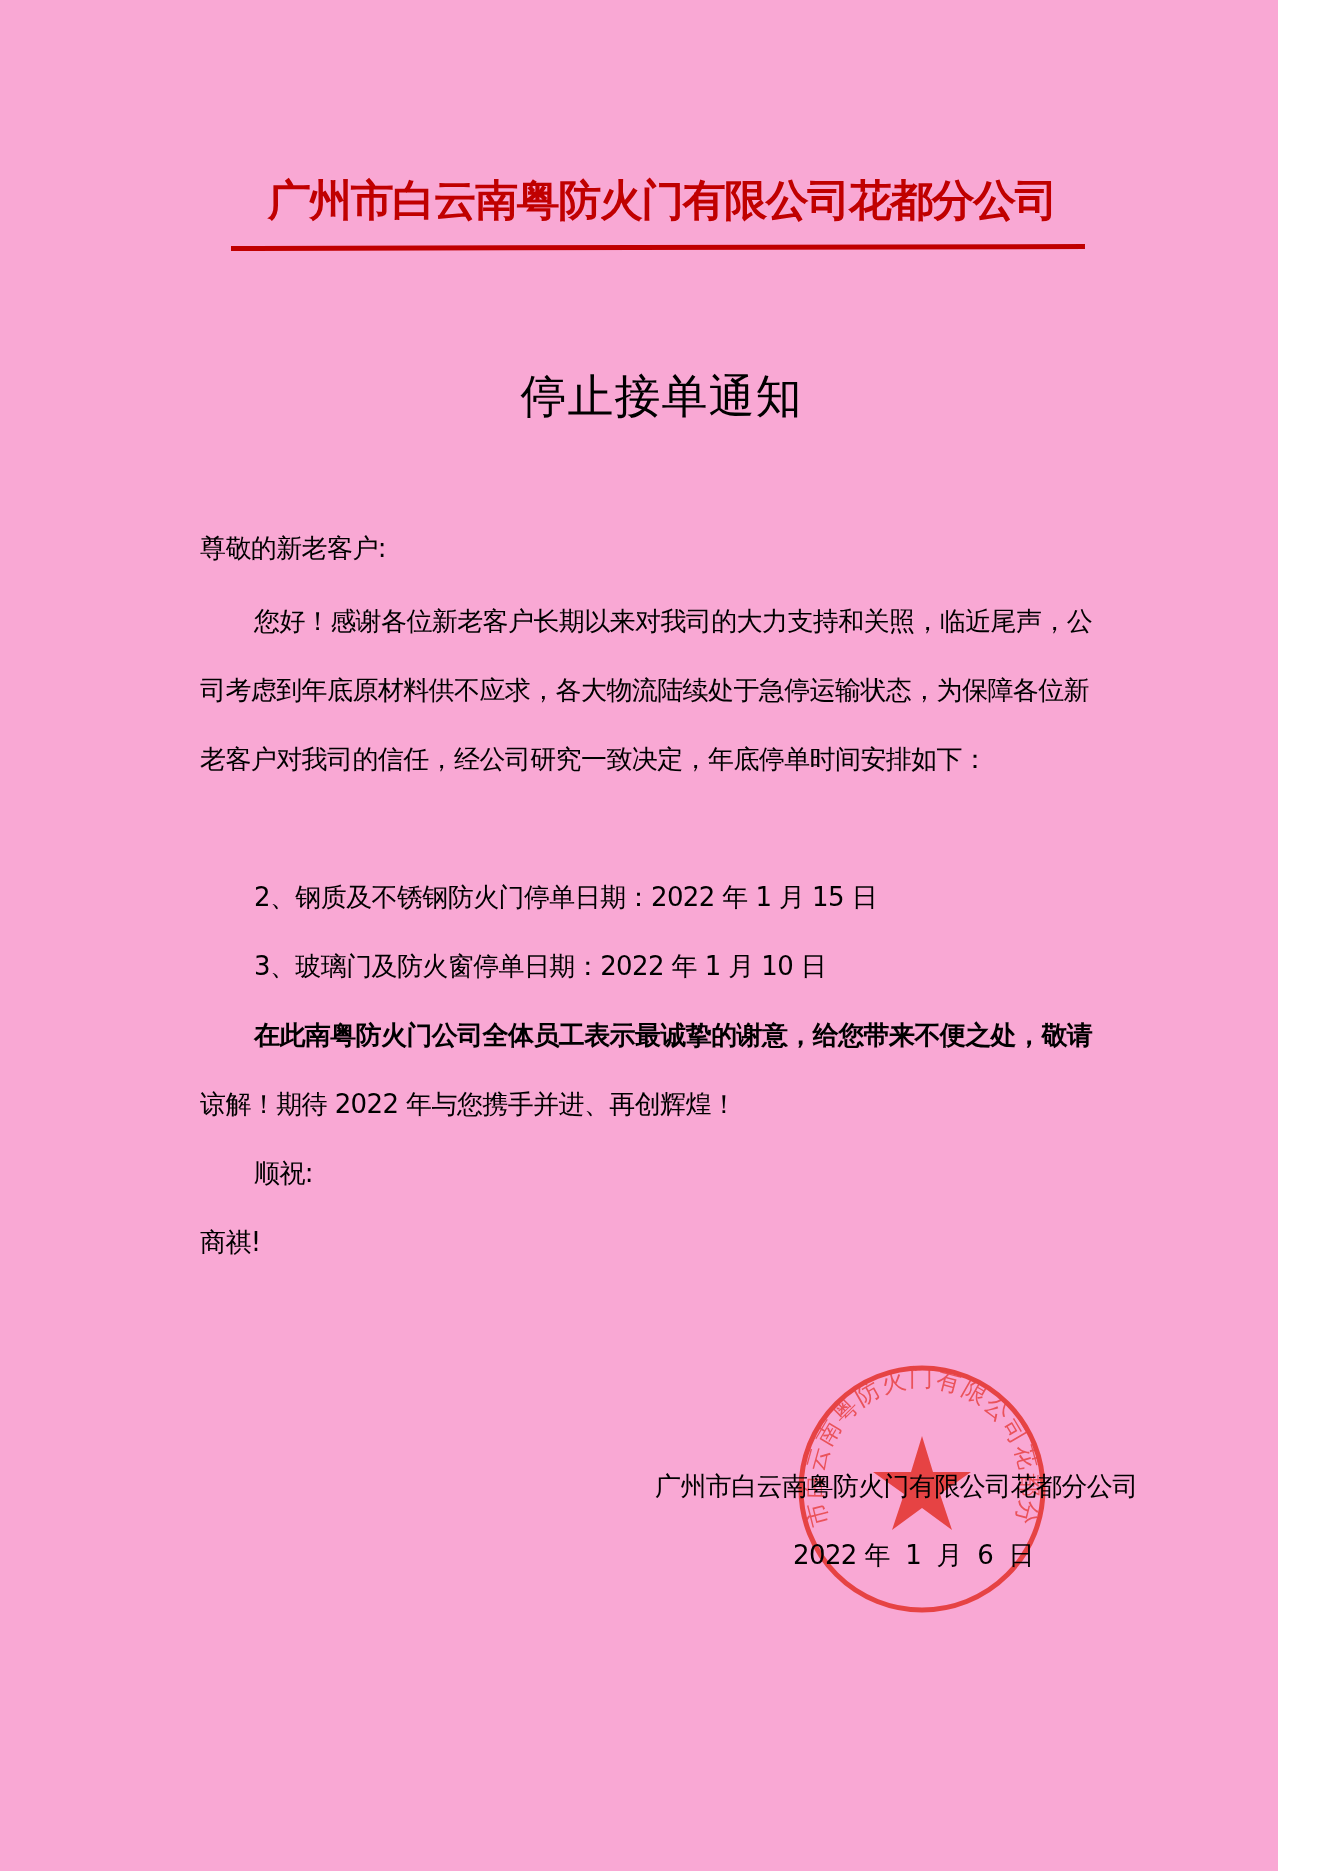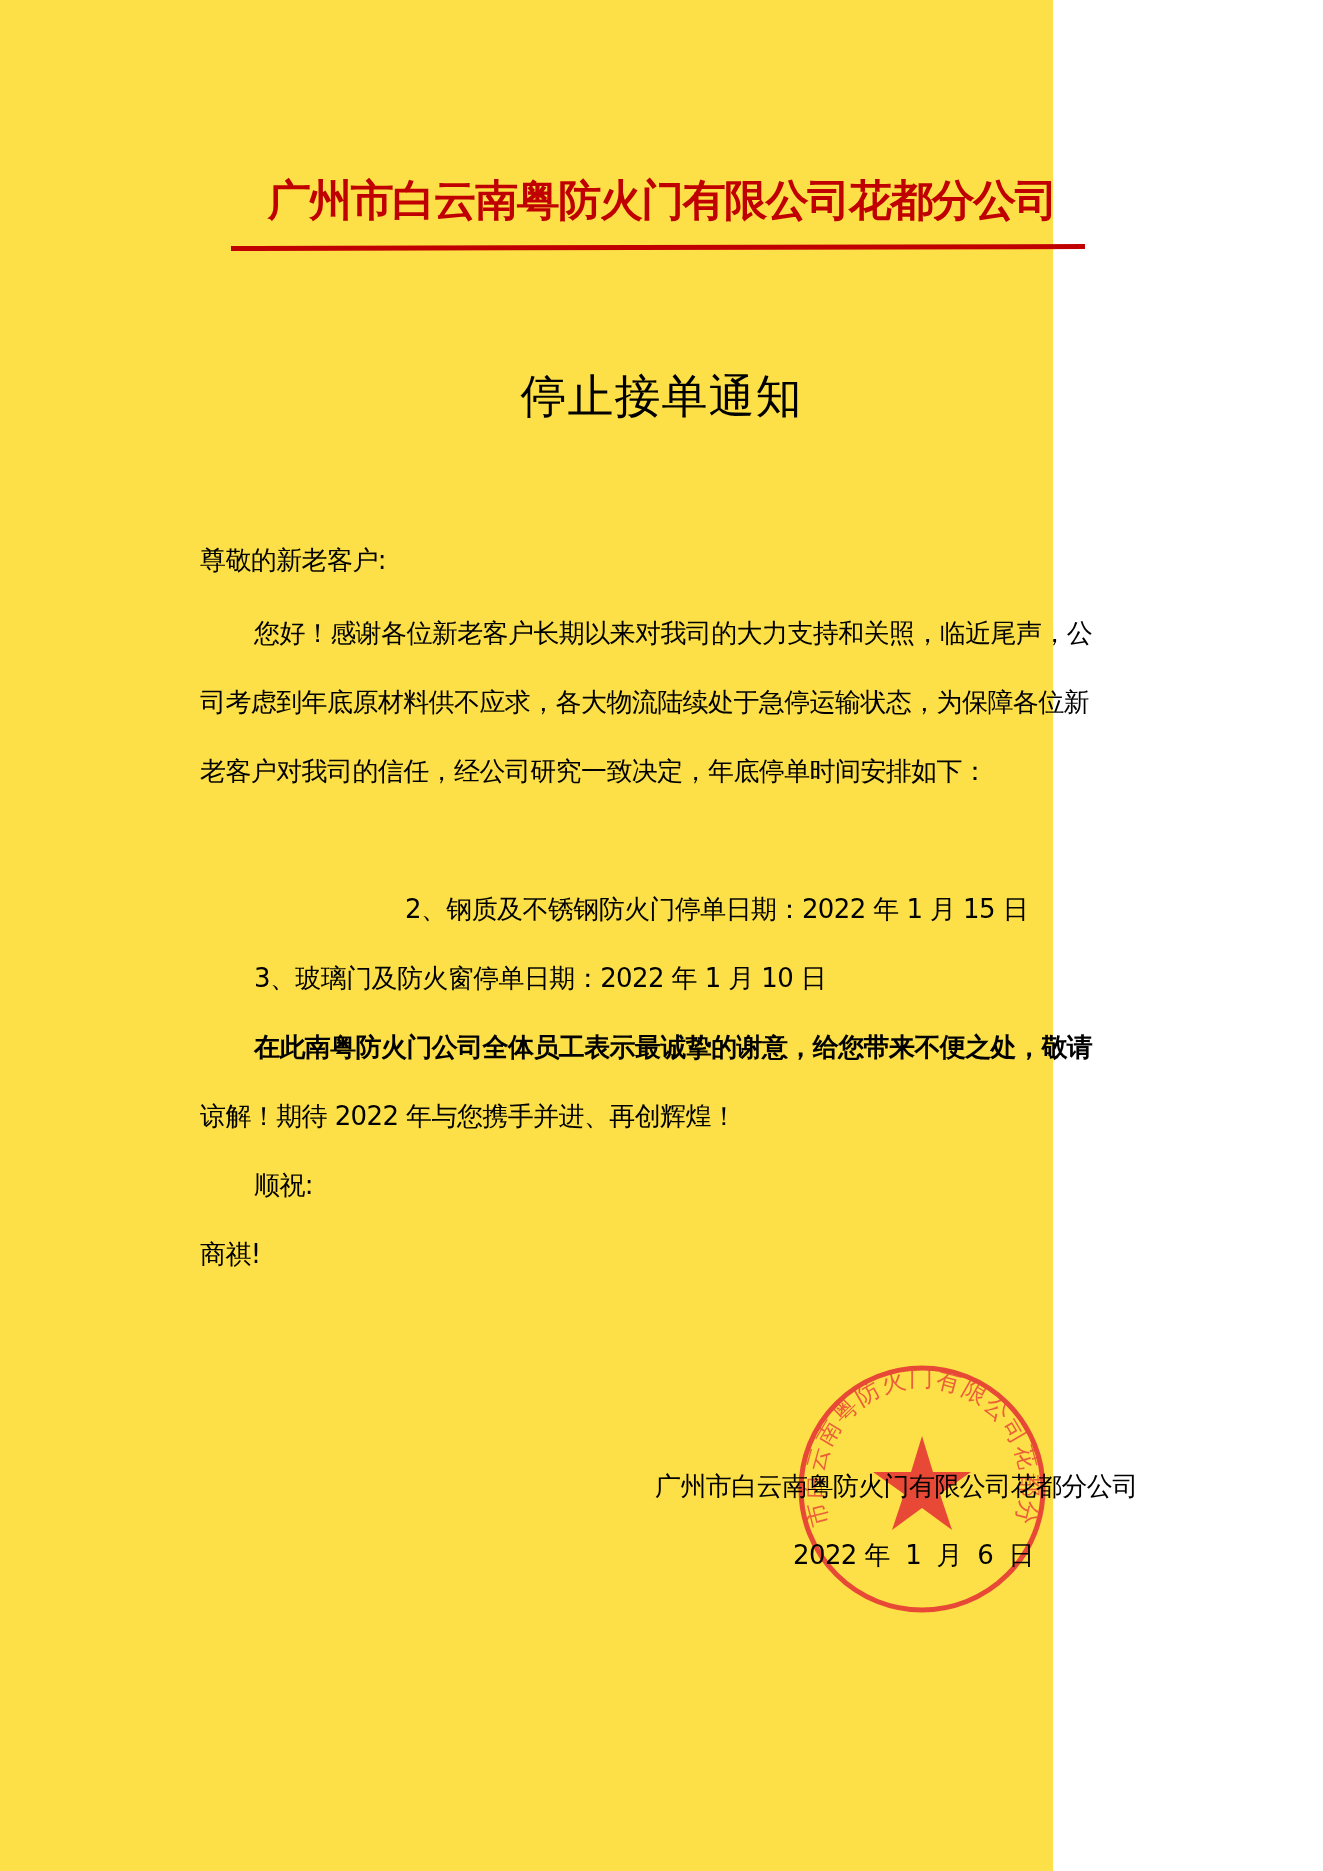--- a/index.html
+++ b/index.html
@@ -11,23 +11,23 @@
       width: 1323px;
       height: 1871px;
       position: relative;
       overflow: hidden;
       font-family: "DejaVu Sans", "Liberation Sans", sans-serif;
       color: #000000;
     }
     .page {
       position: absolute;
       left: 0; top: 0;
-      width: 1053px;
+      width: 1278px;
       height: 1871px;
-      background: #fde047;
+      background: #f9a8d4;
     }
     .letterhead {
       position: absolute;
       left: 236px;
       top: 172px;
       width: 852px;
       text-align: center;
       font-family: "DejaVu Sans", "Liberation Sans", sans-serif;
       font-weight: bold;
       font-size: 43px;
@@ -56,21 +56,20 @@
       letter-spacing: 1px;
     }
     .body-text {
       position: absolute;
       left: 200px;
       width: 925px;
       font-size: 26px;
       line-height: 34px;
       white-space: nowrap;
       letter-spacing: -0.6px;
-      margin-top: 12px;
     }
     .indent { left: 254px; }
     .list-item { left: 254px; }
     .signature {
       position: absolute;
       font-size: 26px;
       line-height: 34px;
       white-space: nowrap;
       letter-spacing: -0.6px;
       z-index: 2;
@@ -95,21 +94,21 @@
   <div class="letterhead-rule" style="background:#C00000;"></div>
 
   <div class="doc-title">停止接单通知</div>
 
   <div class="body-text" style="top:531px;">尊敬的新老客户:</div>
 
   <div class="body-text indent" style="top:604px;">您好！感谢各位新老客户长期以来对我司的大力支持和关照，临近尾声，公</div>
   <div class="body-text" style="top:673px;">司考虑到年底原材料供不应求，各大物流陆续处于急停运输状态，为保障各位新</div>
   <div class="body-text" style="top:742px;">老客户对我司的信任，经公司研究一致决定，年底停单时间安排如下：</div>
 
-  <div class="body-text list-item" style="top:880px;text-align:center;">2、钢质及不锈钢防火门停单日期：2022 年 1 月 15 日</div>
+  <div class="body-text list-item" style="top:880px;">2、钢质及不锈钢防火门停单日期：2022 年 1 月 15 日</div>
   <div class="body-text list-item" style="top:949px;">3、玻璃门及防火窗停单日期：2022 年 1 月 10 日</div>
 
   <div class="body-text indent" style="top:1018px;font-weight:bold;">在此南粤防火门公司全体员工表示最诚挚的谢意，给您带来不便之处，敬请</div>
   <div class="body-text" style="top:1087px;">谅解！期待 2022 年与您携手并进、再创辉煌！</div>
 
   <div class="body-text indent" style="top:1156px;">顺祝:</div>
   <div class="body-text" style="top:1225px;">商祺!</div>
 
   <div class="stamp">
     <svg viewBox="0 0 252 250" xmlns="http://www.w3.org/2000/svg">

